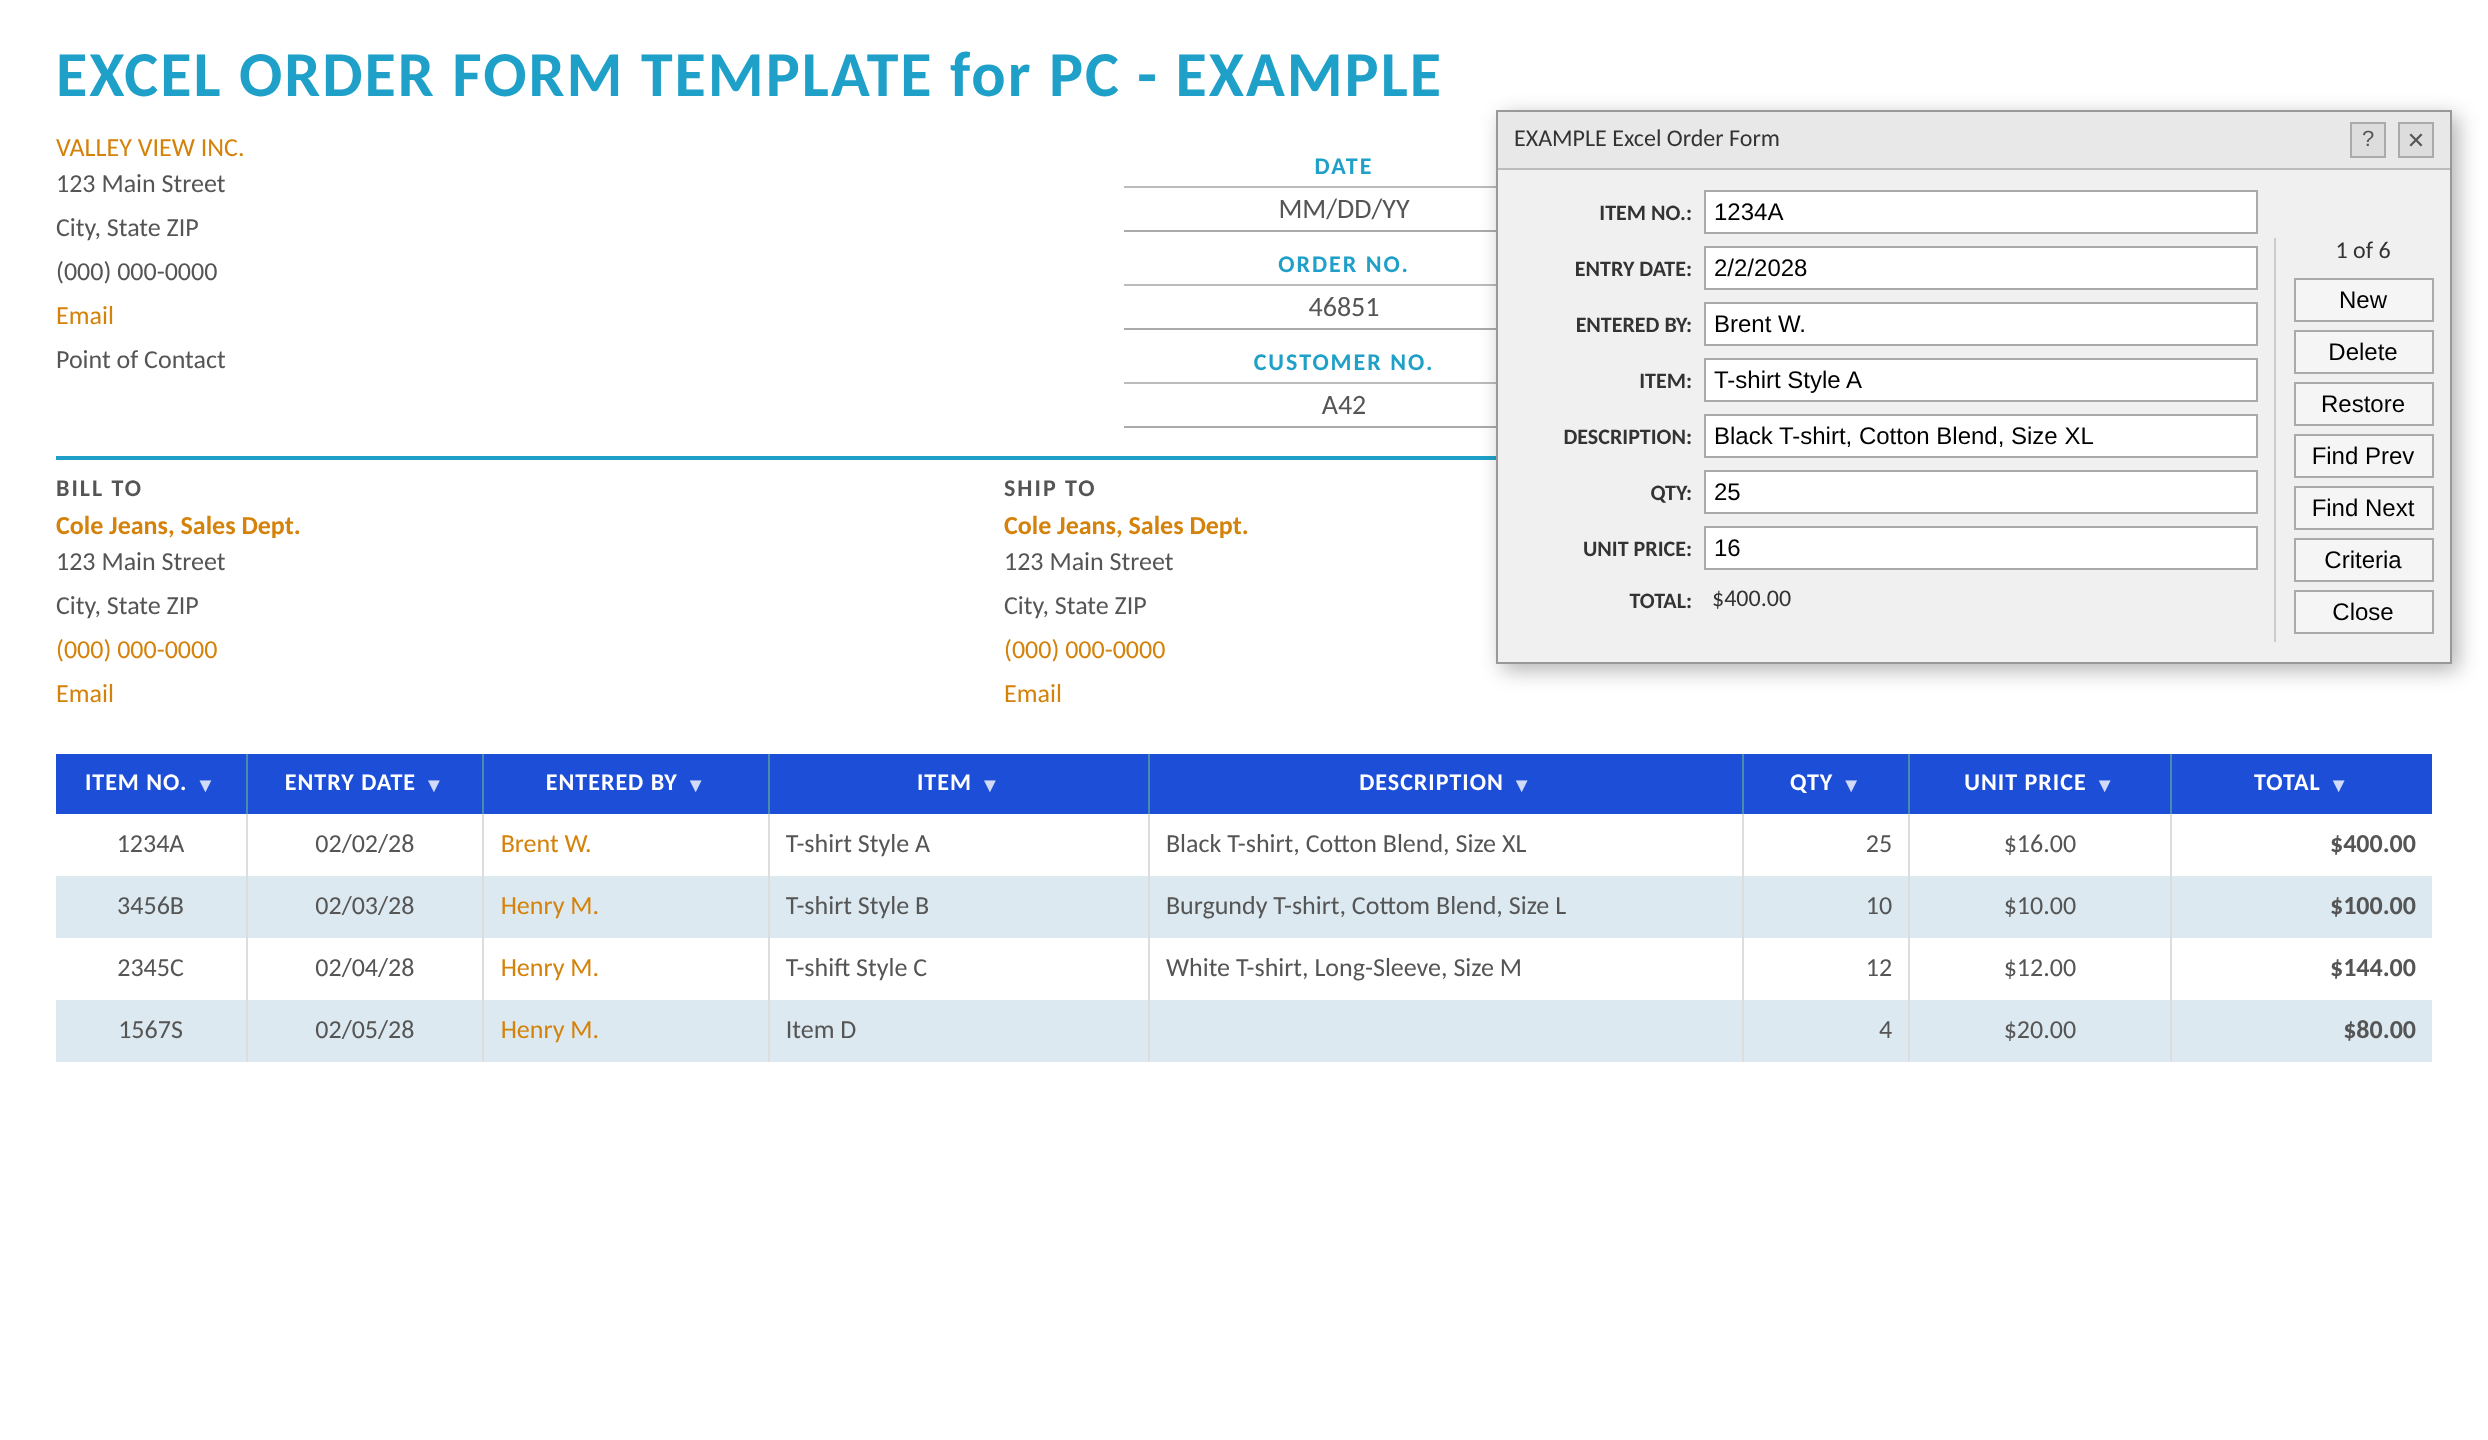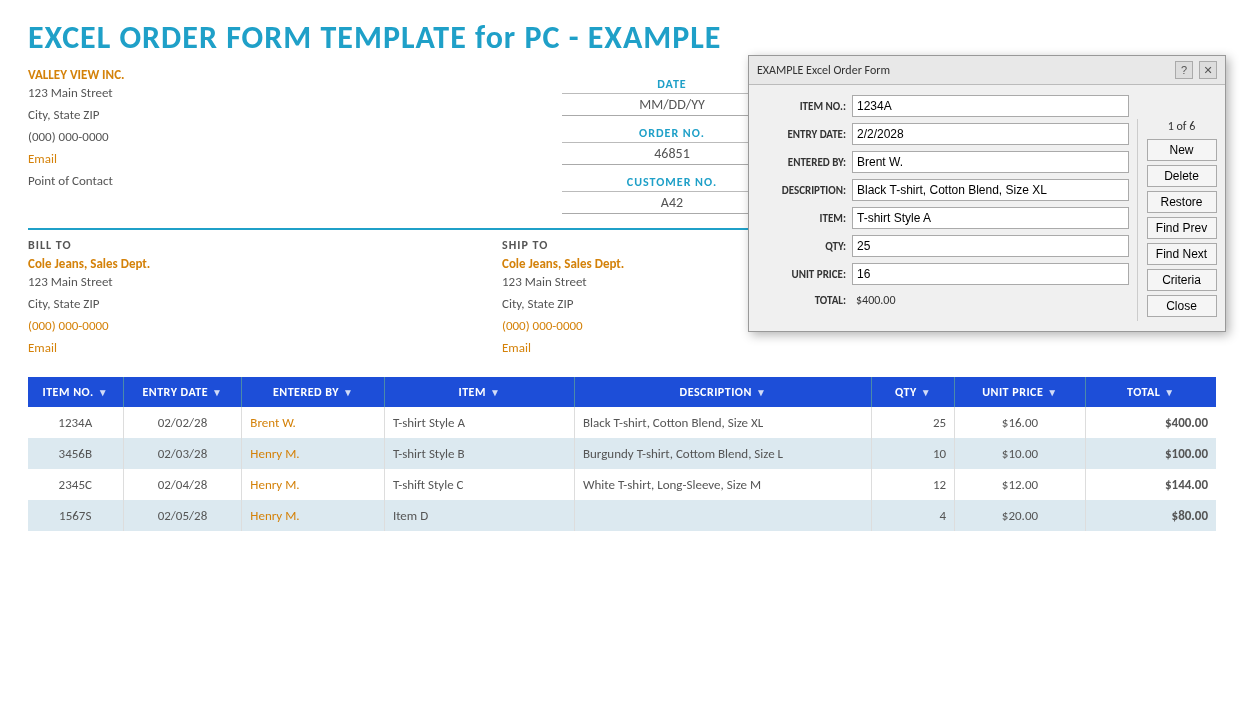--- a/index.html
+++ b/index.html
@@ -22,21 +22,21 @@
       font-size: 32px;
       font-weight: bold;
       color: #1fa0c8;
       letter-spacing: 1px;
       margin-bottom: 10px;
     }
 
     .company-name {
       color: #d4820a;
       font-size: 13px;
-      font-weight: bold;
+      font-weight: normal;
     }
 
     .address-block {
       color: #555;
       font-size: 13px;
       line-height: 1.7;
     }
 
     .header-area {
       display: flex;
@@ -378,26 +378,26 @@
           </div>
           <div class="modal-field-row">
             <span class="modal-field-label">ENTRY DATE:</span>
             <input type="text" class="modal-field-input" value="2/2/2028" style="">
           </div>
           <div class="modal-field-row">
             <span class="modal-field-label">ENTERED BY:</span>
             <input type="text" class="modal-field-input" value="Brent W." style="">
           </div>
           <div class="modal-field-row">
+            <span class="modal-field-label">ITEM:</span>
+            <input type="text" class="modal-field-input" value="T-shirt Style A" style="">
+          </div>
+          <div class="modal-field-row">
             <span class="modal-field-label">DESCRIPTION:</span>
             <input type="text" class="modal-field-input" value="Black T-shirt, Cotton Blend, Size XL" style="">
-          </div>
-          <div class="modal-field-row">
-            <span class="modal-field-label">ITEM:</span>
-            <input type="text" class="modal-field-input" value="T-shirt Style A" style="">
           </div>
           <div class="modal-field-row">
             <span class="modal-field-label">QTY:</span>
             <input type="text" class="modal-field-input" value="25" style="">
           </div>
           <div class="modal-field-row">
             <span class="modal-field-label">UNIT PRICE:</span>
             <input type="text" class="modal-field-input" value="16" style="">
           </div>
           <div class="modal-field-row">

